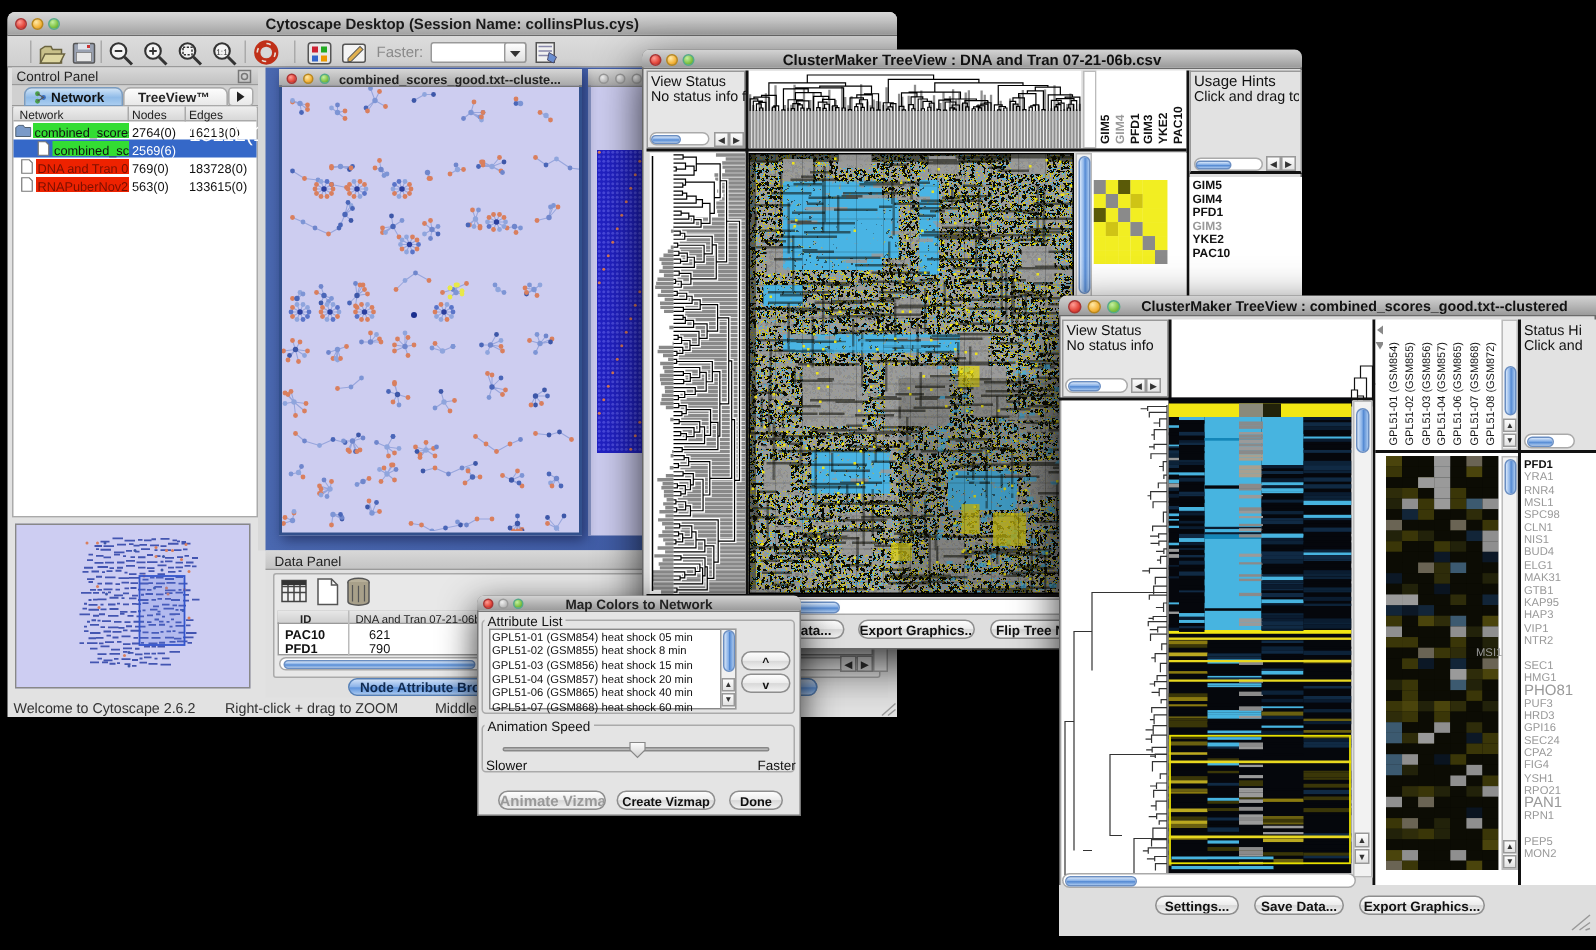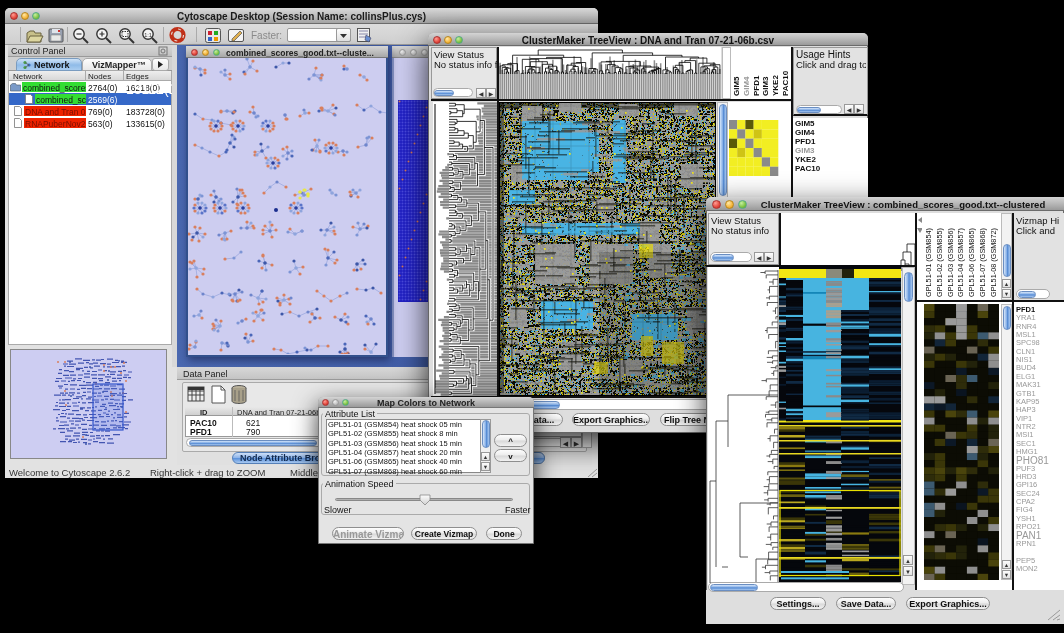--- a/index.html
+++ b/index.html
@@ -95,21 +95,21 @@
 <div class="abs" style="left:8px;top:57px;width:164px;height:14px;background:#d0d0d0;border-bottom:1px solid #999"></div>
 <div class="abs" style="left:16px;top:58px;width:66px;height:13px;background:linear-gradient(#cfe3f7,#8fbbe8 55%,#aacdf0);border:1px solid #7a9cc0;border-radius:5px 5px 0 0"></div>
 <svg class="abs" style="left:22px;top:60px" width="10" height="10" viewBox="0 0 10 10">
     <circle cx="3" cy="2.5" r="1.6" fill="#4a9e4a"></circle>
     <circle cx="3" cy="7.5" r="1.6" fill="#4a9e4a"></circle>
     <circle cx="7" cy="5" r="1.6" fill="#3a6ec0"></circle>
     <path d="M3 2.5L7 5L3 7.5" stroke="#555" stroke-width=".7" fill="none"></path>
   </svg>
 <div class="abs t" style="left:34px;top:60px;font-size:9px;font-weight:bold;color:#111">Network</div>
 <div class="abs" style="left:82px;top:58px;width:70px;height:13px;background:linear-gradient(#fdfdfd,#e8e8e8);border:1px solid #aaa;border-radius:5px 5px 0 0"></div>
-<div class="abs t" style="left:92px;top:60px;font-size:9px;font-weight:bold;color:#222">VizMapper™</div>
+<div class="abs t" style="left:92px;top:60px;font-size:9px;font-weight:bold;color:#222">TreeView™</div>
 <div class="abs" style="left:152px;top:58px;width:17px;height:13px;background:linear-gradient(#fdfdfd,#e8e8e8);border:1px solid #aaa;border-radius:3px"></div>
 <svg class="abs" style="left:156px;top:60px" width="9" height="9" viewBox="0 0 9 9">
     <path d="M2 1l5 3.5L2 8z" fill="#222"></path>
   </svg>
 <div class="abs" style="left:8px;top:71px;width:164px;height:274px;background:#fff;border:1px solid #aaa"></div>
 <div class="abs" style="left:9px;top:71px;width:162px;height:10px;background:linear-gradient(#eee,#d8d8d8);border-bottom:1px solid #aaa"></div>
 <div class="abs" style="left:85px;top:71px;width:1px;height:10px;background:#aaa"></div>
 <div class="abs" style="left:123px;top:71px;width:1px;height:10px;background:#aaa"></div>
 <div class="abs t" style="left:13px;top:72px;font-size:8px;color:#222">Network</div>
 <div class="abs t" style="left:88px;top:72px;font-size:8px;color:#222">Nodes</div>
@@ -1634,21 +1634,21 @@
 <div class="abs t" style="left:945.5px;top:297px;font-size:7.3px;color:#111;transform:rotate(-90deg);transform-origin:0 0">GPL51-03 (GSM856)</div>
 <div class="abs t" style="left:956.2px;top:297px;font-size:7.3px;color:#111;transform:rotate(-90deg);transform-origin:0 0">GPL51-04 (GSM857)</div>
 <div class="abs t" style="left:967.0px;top:297px;font-size:7.3px;color:#111;transform:rotate(-90deg);transform-origin:0 0">GPL51-06 (GSM865)</div>
 <div class="abs t" style="left:977.8px;top:297px;font-size:7.3px;color:#111;transform:rotate(-90deg);transform-origin:0 0">GPL51-07 (GSM868)</div>
 <div class="abs t" style="left:988.5px;top:297px;font-size:7.3px;color:#111;transform:rotate(-90deg);transform-origin:0 0">GPL51-08 (GSM872)</div>
 <div class="abs" style="left:1001px;top:213px;width:11px;height:87px;background:#f2f2f2;border:1px solid #bbb"></div>
 <div class="sbthv" style="left:1002.5px;top:244px;width:8px;height:33px"></div>
 <div class="arrbox" style="left:1002px;top:279px;width:9px;height:9px;font-size:5.5px;line-height:9px">▲</div>
 <div class="arrbox" style="left:1002px;top:289px;width:9px;height:9px;font-size:5.5px;line-height:9px">▼</div>
 <div class="abs" style="left:1014px;top:213px;width:50px;height:89px;background:#e2e2e2;border-bottom:2px solid #111"></div>
-<div class="abs t" style="left:1016px;top:215px;font-size:9.5px;color:#111">Vizmap Hi</div>
+<div class="abs t" style="left:1016px;top:215px;font-size:9.5px;color:#111">Status Hi</div>
 <div class="abs t" style="left:1016px;top:225px;font-size:9.5px;color:#111">Click and</div>
 <div class="sb" style="left:1016px;top:289px;width:34px;height:10px"></div>
 <div class="sbth" style="left:1018px;top:290.5px;width:18px;height:7px"></div>
 <svg class="abs" style="left:708px;top:267px" width="71" height="321" viewBox="0 0 71 321">
     <rect width="71" height="321" fill="#fff"></rect>
     <path d="M70 3V315M70 4.0H57.1V7.0M57.1 5.5H52.4M70 7.9H58.2V11.4M70 12.3H65.1V17.7M65.1 15.0H61.0M70 19.4H61.5V26.3M61.5 22.9H59.5M70 29.2H61.4V32.6M61.4 30.9H58.0M70 35.5H59.3V39.0M70 40.8H67.5V47.1M67.5 44.0H64.7M70 49.7H67.9V52.3M70 55.0H64.2V58.5M70 60.8H59.1V66.2M59.1 63.5H57.0M70 67.5H60.7V71.8M70 74.4H67.6V81.3M70 83.8H60.4V87.1M70 88.9H64.4V91.8M64.4 90.4H58.7M70 93.8H64.6V96.8M64.6 95.3H59.0M70 98.9H67.9V102.3M67.9 100.6H62.7M70 103.9H65.7V108.9M65.7 106.4H63.3M70 111.9H58.3V115.3M58.3 113.6H53.5M70 117.9H62.2V122.6M70 123.8H61.1V129.1M70 129.7H58.2V132.8M70 135.0H67.7V141.0M67.7 138.0H62.6M70 144.0H60.8V146.5M60.8 145.2H57.7M70 147.4H57.5V150.5M70 151.1H63.8V154.6M63.8 152.8H58.5M70 155.8H59.0V160.4M70 162.2H66.5V166.5M70 168.8H62.1V174.5M62.1 171.6H59.5M70 175.3H65.6V181.2M70 183.4H63.4V186.6M70 187.4H61.7V190.6M61.7 189.0H58.4M70 192.1H64.8V197.1M64.8 194.6H59.7M70 199.4H66.1V202.0M70 204.8H59.8V208.2M70 209.6H61.4V215.8M61.4 212.7H58.6M70 216.8H60.8V222.5M60.8 219.6H55.7M70 223.1H59.7V228.4M59.7 225.8H55.7M70 231.3H60.1V234.6M60.1 232.9H56.1M70 235.8H62.2V238.4M62.2 237.1H58.7M70 240.7H60.3V247.4M70 248.9H65.5V252.4M70 255.0H63.0V259.0M63.0 257.0H58.7M70 259.9H61.1V264.9M70 267.1H62.7V273.4M62.7 270.2H59.2M70 275.6H63.1V279.1M63.1 277.4H57.8M70 280.2H64.8V282.9M70 285.1H60.6V292.1M70 292.7H59.7V297.4M70 298.3H57.5V302.2M57.5 300.2H53.9M70 304.0H61.8V307.2M61.8 305.6H56.6M70 308.8H62.3V313.4M70 128H20V180M20 154H8V300M8 214H2V316H12M70 236H32V290H40M70 292H48V316M20 300H14" stroke="#333" stroke-width="0.8" fill="none"></path>
   </svg>
 <svg class="abs" style="left:779px;top:265px" width="122" height="317" viewBox="0 0 122 317">
     <rect width="122" height="317" fill="#05070c"></rect>
     <rect x="0" y="4" width="122" height="9" fill="#f2e713"></rect>
@@ -2390,21 +2390,21 @@
 <div class="abs t" style="left:1016px;top:346.75px;font-size:7.5px;color:#999">CLN1</div>
 <div class="abs t" style="left:1016px;top:355.1px;font-size:7.5px;color:#999">NIS1</div>
 <div class="abs t" style="left:1016px;top:363.45px;font-size:7.5px;color:#999">BUD4</div>
 <div class="abs t" style="left:1016px;top:371.8px;font-size:7.5px;color:#999">ELG1</div>
 <div class="abs t" style="left:1016px;top:380.15px;font-size:7.5px;color:#999">MAK31</div>
 <div class="abs t" style="left:1016px;top:388.5px;font-size:7.5px;color:#999">GTB1</div>
 <div class="abs t" style="left:1016px;top:396.85px;font-size:7.5px;color:#999">KAP95</div>
 <div class="abs t" style="left:1016px;top:405.2px;font-size:7.5px;color:#999">HAP3</div>
 <div class="abs t" style="left:1016px;top:413.55px;font-size:7.5px;color:#999">VIP1</div>
 <div class="abs t" style="left:1016px;top:421.9px;font-size:7.5px;color:#999">NTR2</div>
-<div class="abs t" style="left:1016px;top:430.25px;font-size:7.5px;color:#999">MSI1</div>
+<div class="abs t" style="left:984px;top:430.25px;font-size:7.5px;color:#999">MSI1</div>
 <div class="abs t" style="left:1016px;top:438.6px;font-size:7.5px;color:#999">SEC1</div>
 <div class="abs t" style="left:1016px;top:446.95px;font-size:7.5px;color:#999">HMG1</div>
 <div class="abs t" style="left:1016px;top:455.29999999999995px;font-size:10px;color:#999">PHO81</div>
 <div class="abs t" style="left:1016px;top:463.65px;font-size:7.5px;color:#999">PUF3</div>
 <div class="abs t" style="left:1016px;top:472.0px;font-size:7.5px;color:#999">HRD3</div>
 <div class="abs t" style="left:1016px;top:480.35px;font-size:7.5px;color:#999">GPI16</div>
 <div class="abs t" style="left:1016px;top:488.7px;font-size:7.5px;color:#999">SEC24</div>
 <div class="abs t" style="left:1016px;top:497.04999999999995px;font-size:7.5px;color:#999">CPA2</div>
 <div class="abs t" style="left:1016px;top:505.4px;font-size:7.5px;color:#999">FIG4</div>
 <div class="abs t" style="left:1016px;top:513.75px;font-size:7.5px;color:#999">YSH1</div>

